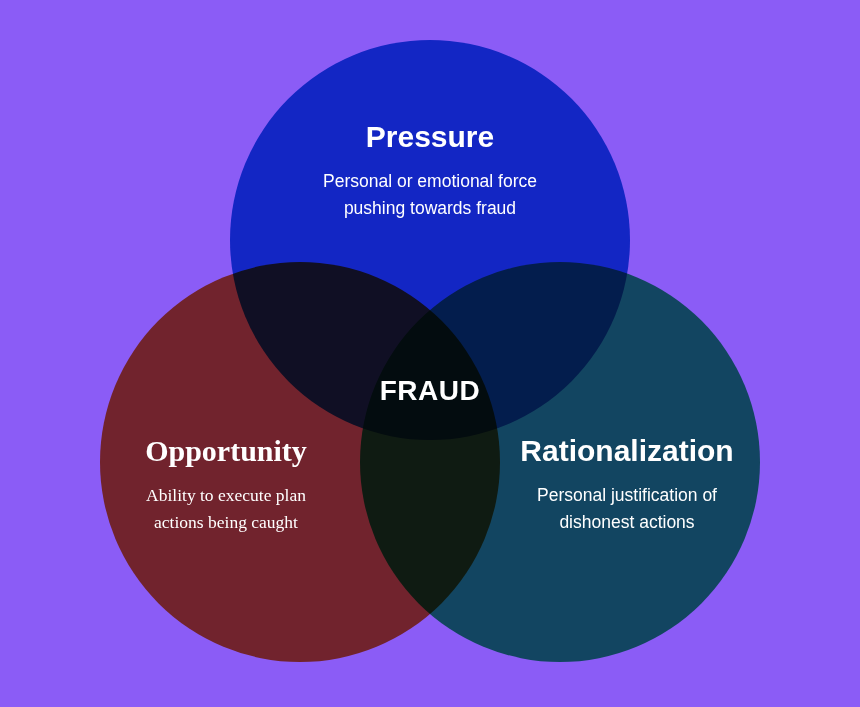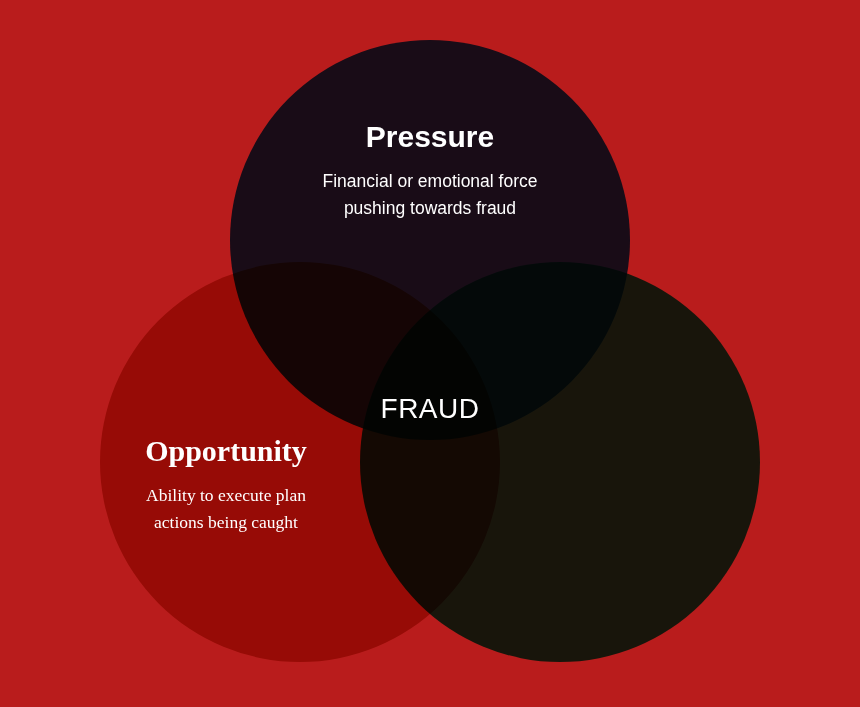--- a/index.html
+++ b/index.html
@@ -46,48 +46,53 @@
     font-weight: 400;
     white-space: pre-line;
   }
   #lb-pressure        { left: 430px; top: 120px; width: 400px; }
   #lb-opportunity     { left: 226px; top: 434px; width: 330px; font-family: Liberation Serif, serif; }
   #lb-rationalization { left: 627px; top: 434px; width: 350px; }
 
   .center-label {
     position: absolute;
     left: 430px;
-    top: 392px;
+    top: 374px;
     transform: translateX(-50%);
     font-size: 28px;
     line-height: 34px;
-    font-weight: 400;
+    font-weight: 700;
     letter-spacing: 0.5px;
     color: #ffffff;
     z-index: 3;
     white-space: nowrap;
   }
 </style>
 </head>
 <body style="background: rgb(245, 246, 245);">
 
-<div class="stage" style="background: #b91c1c;">
+<div class="stage" style="background: #8b5cf6;">
 
   <div class="circle" id="c-pressure" style="background: rgb(34, 104, 203);"></div>
   <div class="circle" id="c-opportunity" style="background: rgb(208, 96, 46);"></div>
   <div class="circle" id="c-rationalization" style="background: rgb(33, 192, 100);"></div>
 
   <div class="label-block" id="lb-pressure">
     <div class="title">Pressure</div>
-    <div class="desc">Financial or emotional force
+    <div class="desc">Personal or emotional force
 pushing towards fraud</div>
   </div>
 
   <div class="label-block" id="lb-opportunity">
     <div class="title">Opportunity</div>
     <div class="desc">Ability to execute plan
 actions being caught</div>
   </div>
 
+  <div class="label-block" id="lb-rationalization">
+    <div class="title">Rationalization</div>
+    <div class="desc">Personal justification of
+dishonest actions</div>
+  </div>
 
   <div class="center-label" style="color: rgb(255, 255, 255);">FRAUD</div>
 
 </div>
 
 </body></html>

